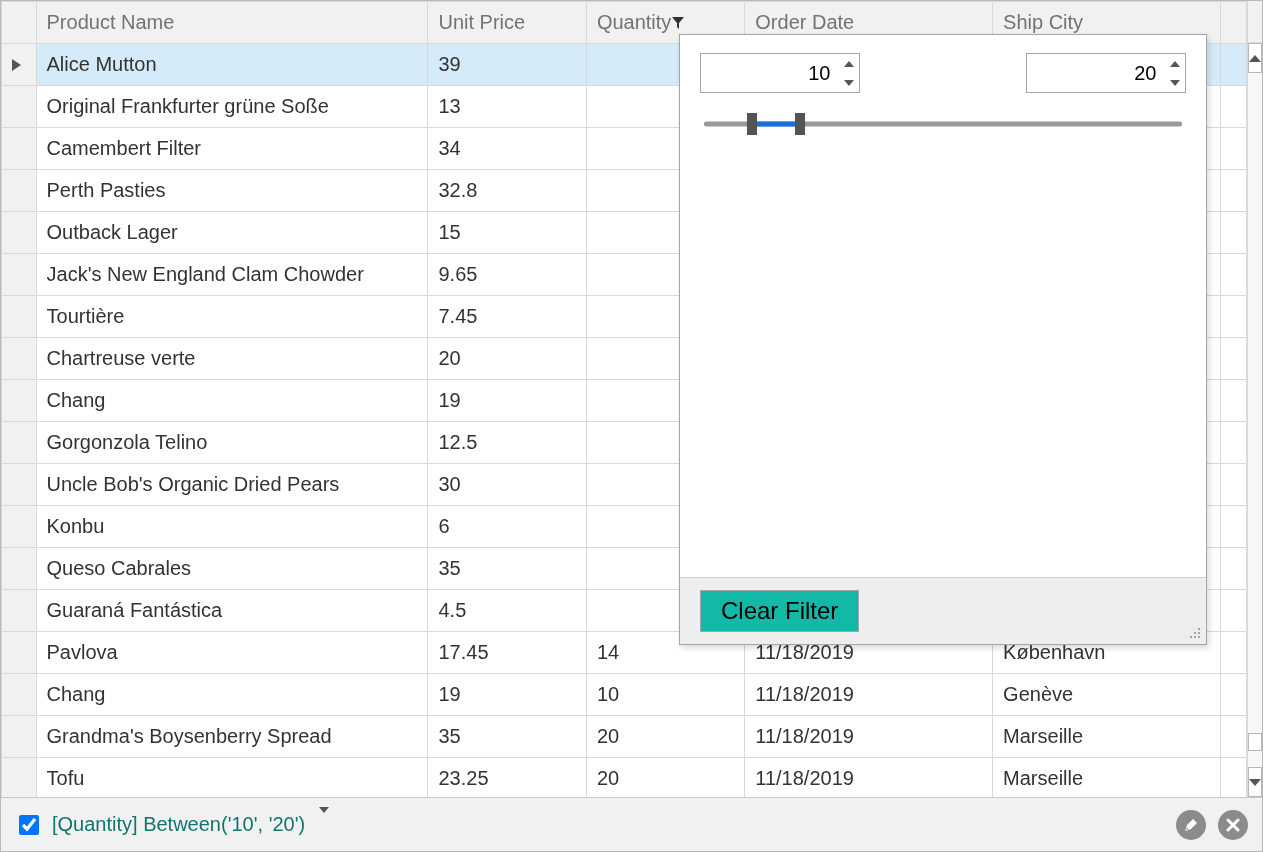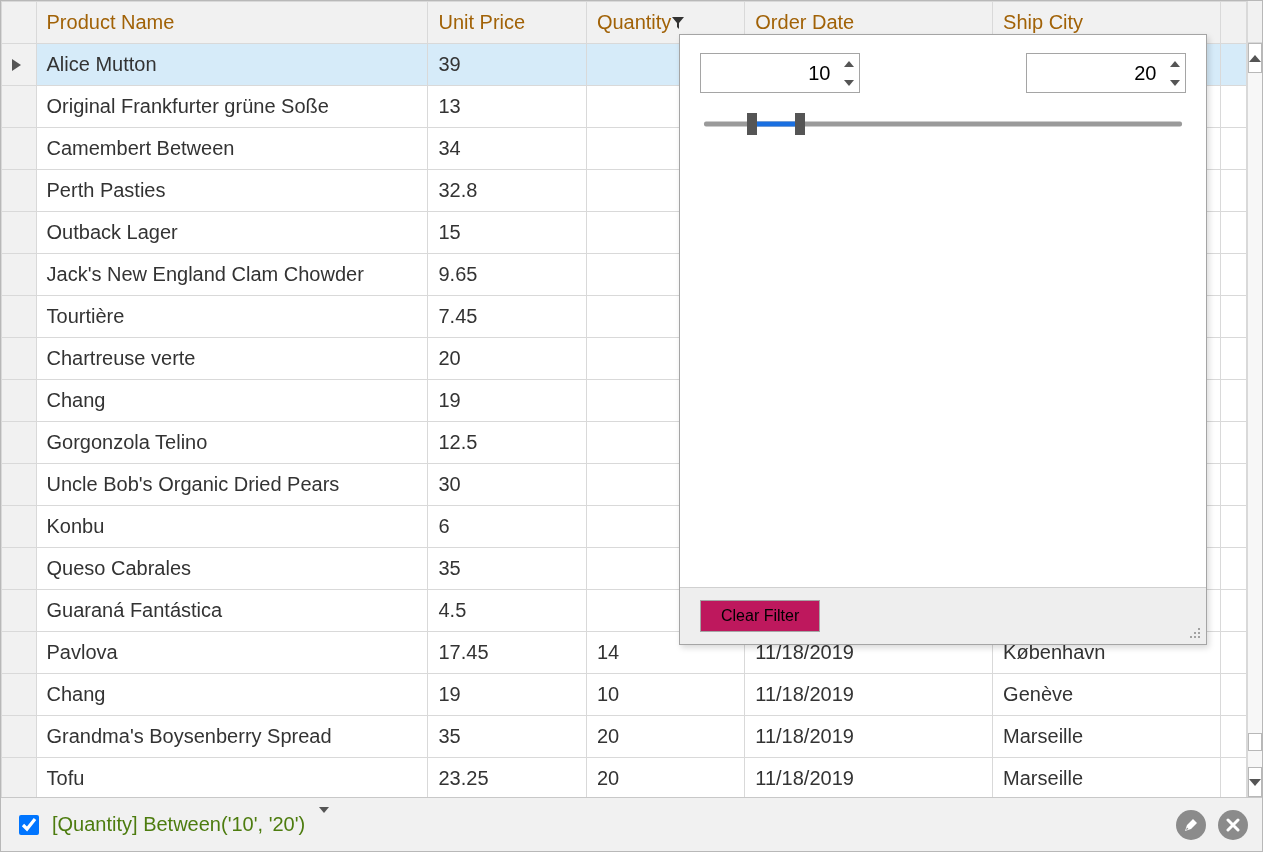--- a/index.html
+++ b/index.html
@@ -37,21 +37,21 @@
     padding: 6px 10px;
     height: 42px;
     text-align: left;
     white-space: nowrap;
     overflow: hidden;
     text-overflow: ellipsis;
     font-weight: normal;
   }
   table.grid th {
     background: #f1f1f1;
-    color: #a16207;
+    color: #737373;
     position: relative;
   }
   col.indicator { width: 34px; }
   col.c-product { width: 386px; }
   col.c-price { width: 156px; }
   col.c-qty { width: 156px; }
   col.c-date { width: 244px; }
   col.c-city { width: 224px; }
   col.c-tail { width: 26px; }
 
@@ -176,23 +176,23 @@
   }
 
   .popup-footer {
     background:#eee;
     border-top:1px solid #d0d0d0;
     padding: 12px 20px;
     display:flex; align-items:center; justify-content:space-between;
   }
   .btn {
     border:1px solid #a5a5a5;
-    background:#be185d;
+    background:#14b8a6;
     padding: 6px 20px;
-    font-size:16px;
+    font-size:24px;
     font-family:inherit;
     cursor:pointer;
   }
   
   .resize-grip {
     width:16px; height:16px;
     align-self:flex-end;
     position:absolute; right:4px; bottom:4px;
   }
   .resize-grip svg{display:block;}
@@ -206,21 +206,21 @@
     padding: 0 14px;
     justify-content:space-between;
   }
   .filter-bar .left {
     display:flex; align-items:center; gap:10px;
   }
   .filter-bar input[type=checkbox]{
     width:20px; height:20px;
   }
   .filter-bar .expr {
-    color:#4d7c0f;
+    color:#0f766e;
   }
   .filter-bar .dd {
     display:inline-block; margin-left:4px;
   }
   .filter-bar .dd .arrow-down{border-top-color:#555;border-left-width:5px;border-right-width:5px;border-top-width:6px;}
   .filter-bar .right { display:flex; gap:12px; }
   .round-btn {
     width:30px;height:30px;border-radius:50%;
     background:#8b8b8b; display:flex;align-items:center;justify-content:center;
     cursor:pointer;
@@ -277,21 +277,21 @@
               <td class="indicator-cell"></td>
               <td>Original Frankfurter grüne Soße</td>
               <td class="num">13</td>
               <td class="num"></td>
               <td></td>
               <td></td>
               <td></td>
             </tr>
             <tr>
               <td class="indicator-cell"></td>
-              <td>Camembert Between</td>
+              <td>Camembert Filter</td>
               <td class="num">34</td>
               <td class="num"></td>
               <td></td>
               <td></td>
               <td></td>
             </tr>
             <tr>
               <td class="indicator-cell"></td>
               <td>Perth Pasties</td>
               <td class="num">32.8</td>

